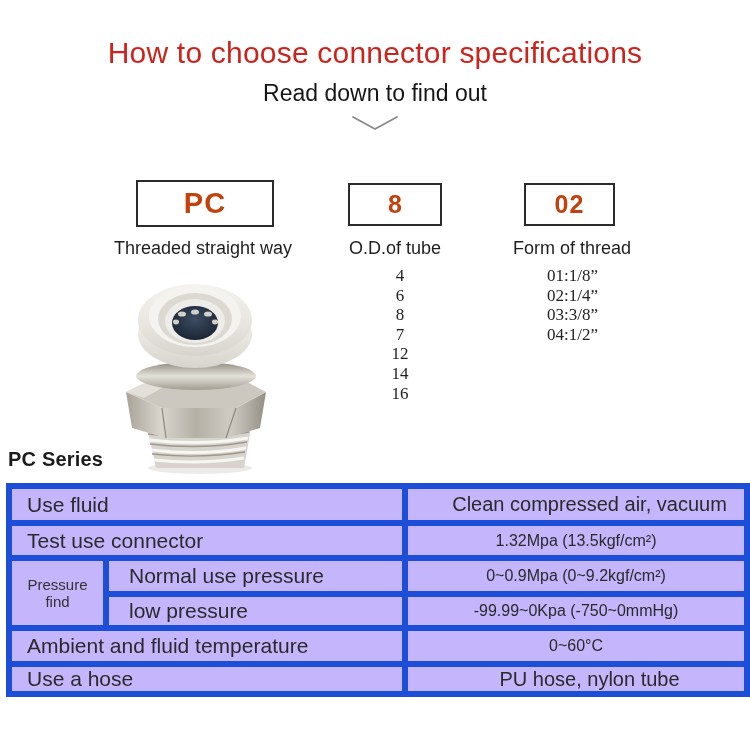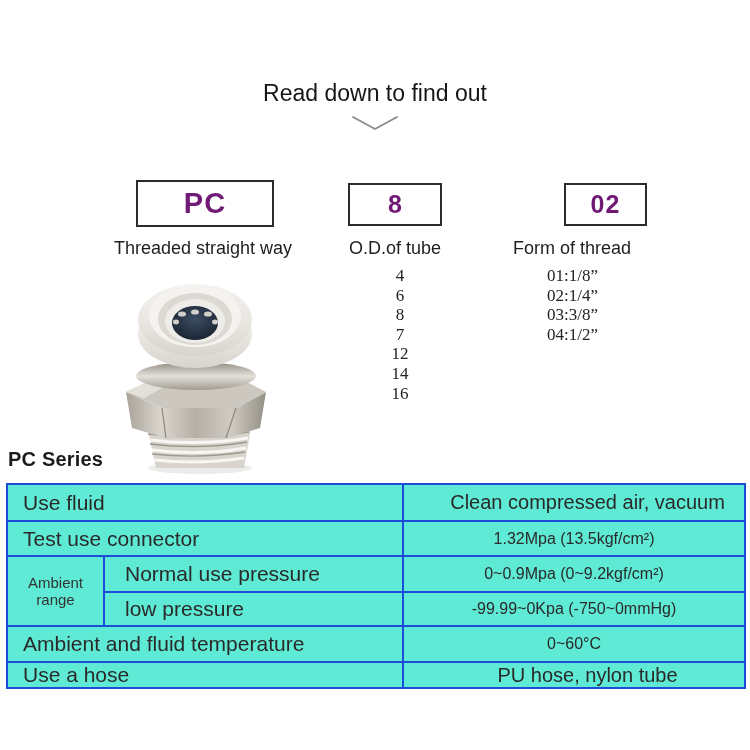--- a/index.html
+++ b/index.html
@@ -14,25 +14,25 @@
   }
   .subtitle {
     position:absolute; top:80px; left:0; width:750px; text-align:center;
     font-size:23px; color:#161616;
   }
   .chevron { position:absolute; top:114px; left:351px; }
 
   .code-box {
     position:absolute; border:2px solid #2b2b2b; background:#fff;
     display:flex; align-items:center; justify-content:center;
-    font-weight:bold; color:#701a75;
+    font-weight:bold; color:#c2410c;
   }
   .box-pc { left:136px; top:180px; width:138px; height:47px; font-size:29px; letter-spacing:1px; }
   .box-od { left:348px; top:183px; width:94px; height:43px; font-size:25px; }
-  .box-th { left:524px; top:183px; width:83px; height:43px; font-size:25px; letter-spacing:1px;margin-left:40px; }
+  .box-th { left:524px; top:183px; width:91px; height:43px; font-size:25px; letter-spacing:1px; }
 
   .box-label { position:absolute; top:238px; text-align:center; font-size:18px; color:#1e1e1e; }
   .lbl-1 { left:91px;  width:224px; }
   .lbl-2 { left:330px; width:130px; }
   .lbl-3 { left:500px; width:144px; }
 
   .option-list {
     position:absolute; top:266px; list-style:none;
     font-family:"Liberation Serif", serif; font-size:17px; color:#232323;
     line-height:19.6px;
@@ -44,38 +44,39 @@
 
   .series-heading {
     position:absolute; left:8px; top:448px;
     font-size:20px; font-weight:bold; color:#1b1b1b; letter-spacing:.2px;
   }
 
   table.spec {
     position:absolute; left:6px; top:483px; width:738px;
     border-collapse:collapse; table-layout:fixed;
   }
-  table.spec td { border:2px solid #1d4ed8; background:#5eead4; overflow:hidden; }
+  table.spec td { border:6px solid #1d4ed8; background:#c4b5fd; overflow:hidden; }
   td.shaded { background:#f5eedd; }
   td.lbl  { font-size:21px; color:#2a2a2a; padding-left:15px; }
   td.sub  { font-size:21px; color:#2a2a2a; padding-left:20px; }
   td.grp  { font-size:15px; color:#333; text-align:center; padding:0 2px; }
   td.val  { text-align:center; color:#2a2a2a; }
   .v-big   { font-size:20px;padding-left:27px; }
   .v-small { font-size:16px; color:#3a3a3a; }
   .v-tiny  { font-size:16px; color:#3a3a3a; }
   tr.r1 td { height:37px; } tr.r2 td { height:35px; }
   tr.r3 td { height:36px; } tr.r4 td { height:34px; }
   tr.r5 td { height:36px; } tr.r6 td { height:26px; }
 </style>
 </head>
 <body>
 
 <div class="page">
 
+  <div class="title">How to choose connector specifications</div>
   <div class="subtitle">Read down to find out</div>
 
   <svg class="chevron" width="48" height="20" viewBox="0 0 48 20">
     <polyline points="2,3 24,15 46,3" fill="none" stroke="#8a8a8a" stroke-width="1.8" stroke-linecap="round" stroke-linejoin="round"></polyline>
   </svg>
 
   <div class="code-box box-pc">
     <span>PC</span>
   </div>
   <div class="code-box box-od">
@@ -180,21 +181,21 @@
     <tbody>
         <tr class="r1">
       <td class="lbl shaded" colspan="2">Use fluid</td>
       <td class="val v-big shaded">Clean compressed air, vacuum</td>
     </tr>
     <tr class="r2">
       <td class="lbl" colspan="2">Test use connector</td>
       <td class="val v-small">1.32Mpa (13.5kgf/cm²)</td>
     </tr>
     <tr class="r3">
-      <td class="grp" rowspan="2">Ambient range</td>
+      <td class="grp" rowspan="2">Pressure find</td>
       <td class="sub shaded">Normal use pressure</td>
       <td class="val v-small shaded">0~0.9Mpa (0~9.2kgf/cm²)</td>
     </tr>
     <tr class="r4">
       <td class="sub">low pressure</td>
       <td class="val v-small">-99.99~0Kpa (-750~0mmHg)</td>
     </tr>
     <tr class="r5">
       <td class="lbl shaded" colspan="2">Ambient and fluid temperature</td>
       <td class="val v-tiny shaded">0~60°C</td>

